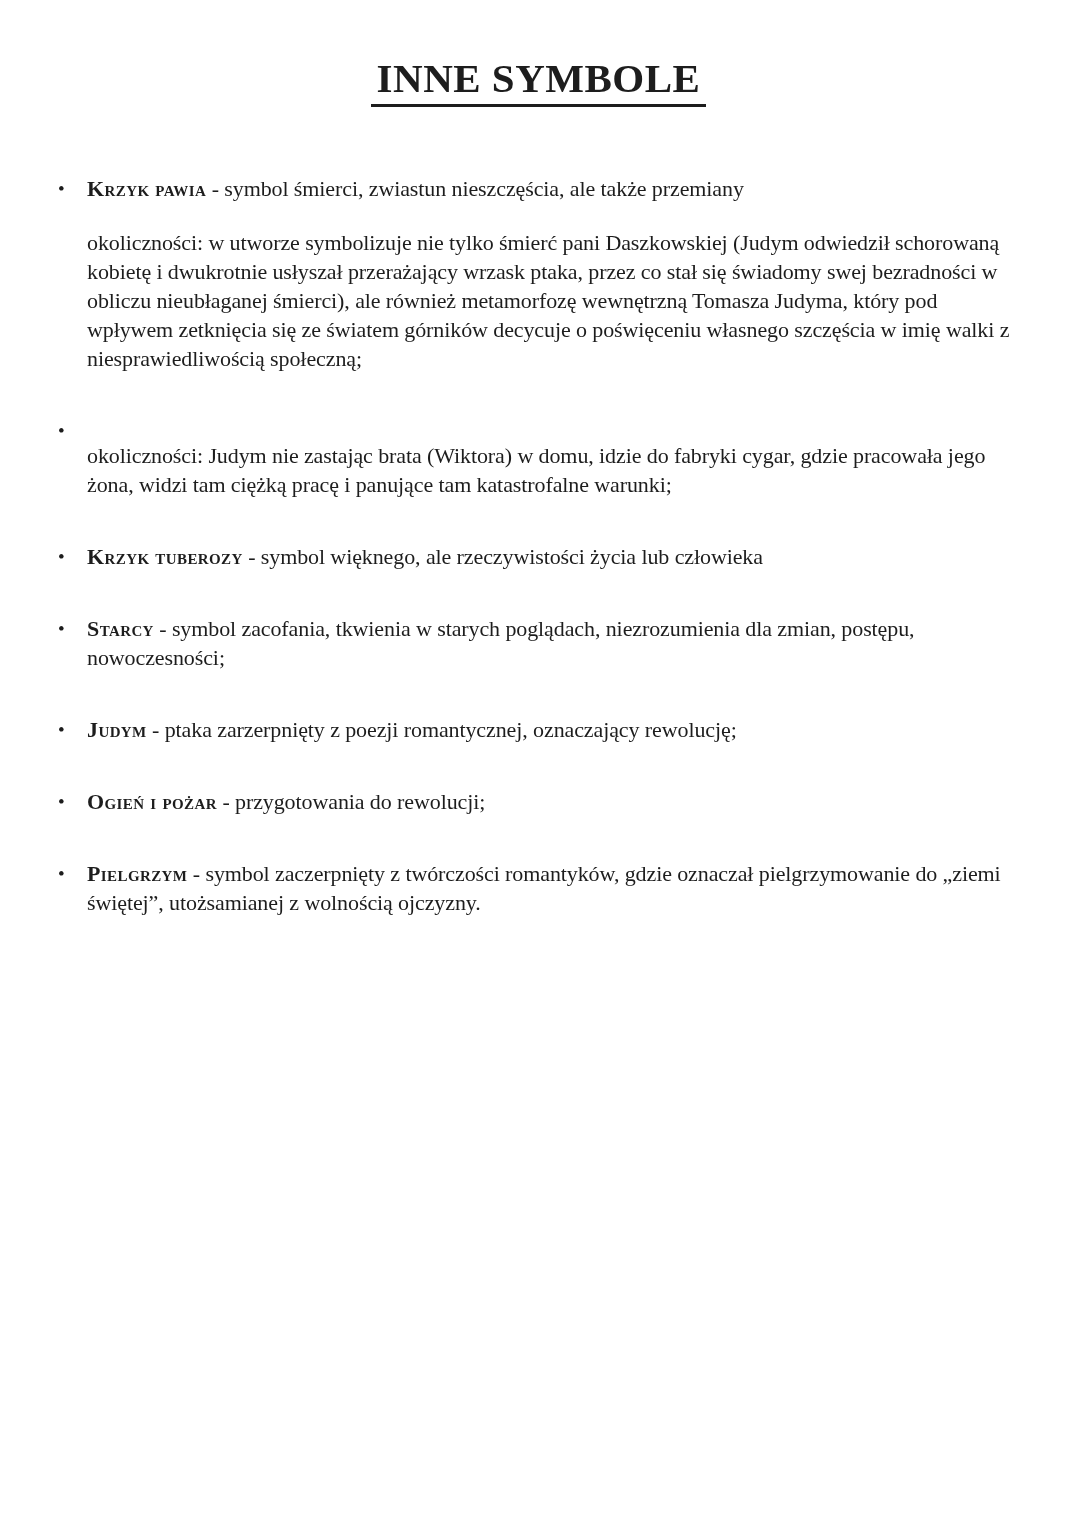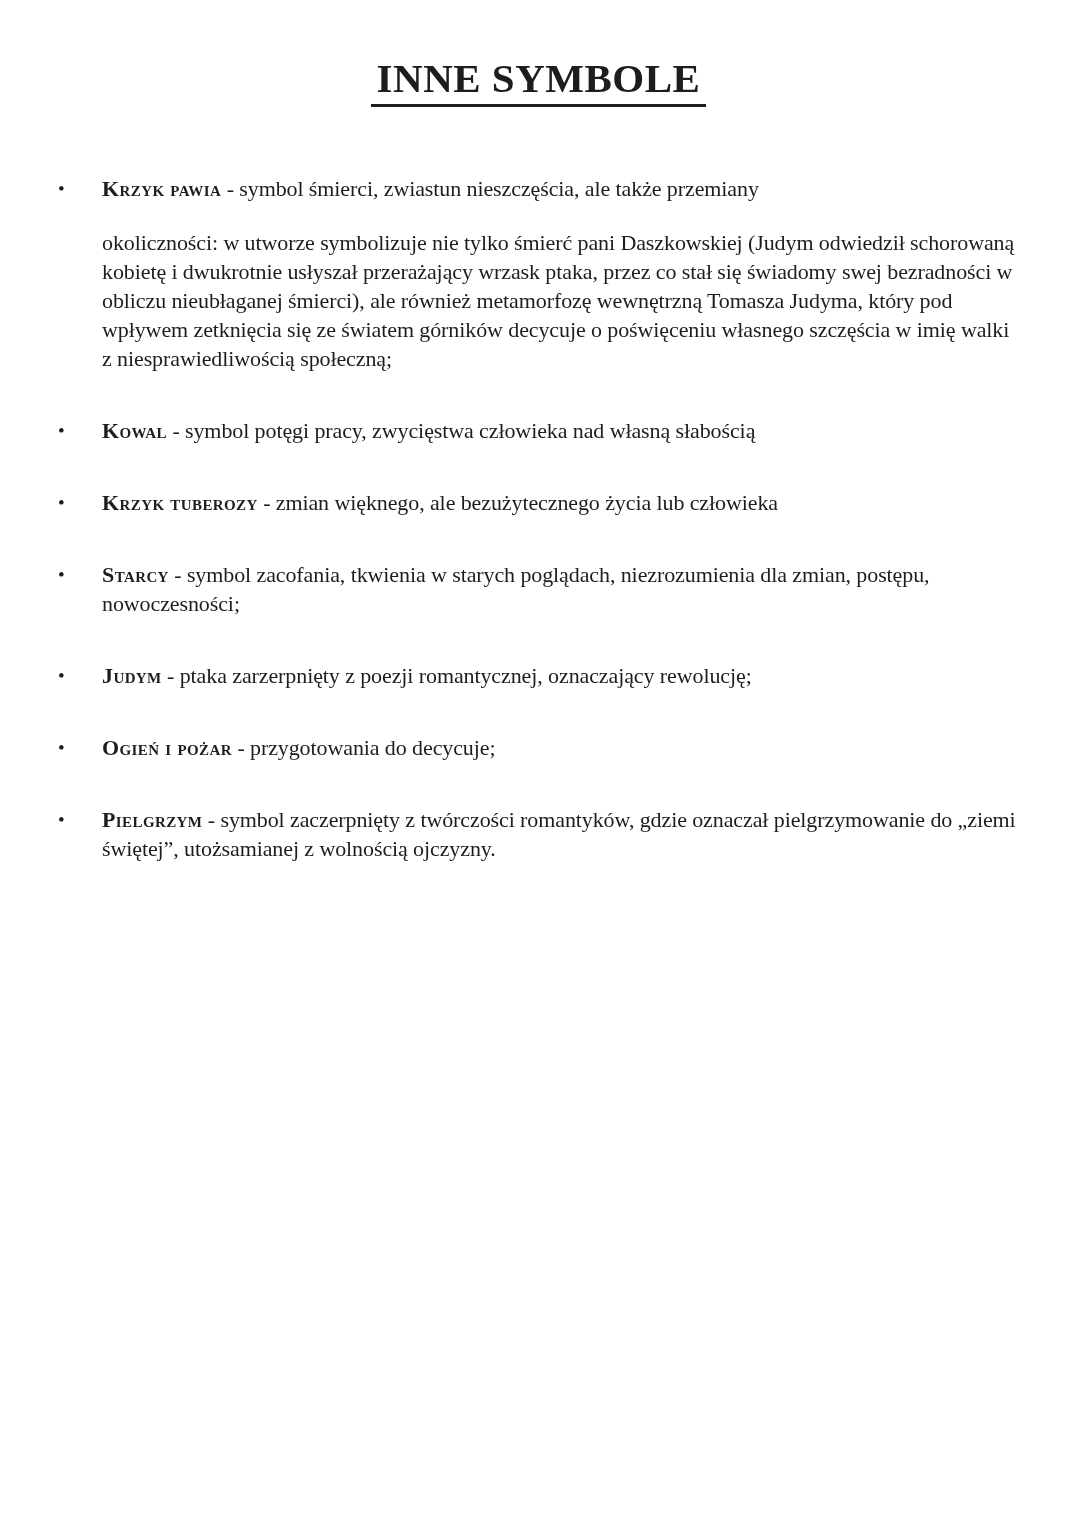--- a/index.html
+++ b/index.html
@@ -52,21 +52,20 @@
     box-sizing: border-box;
     color: #1d1d1d;
     user-select: none;
   }
   .item-body {
     flex: 1 1 auto;
     font-size: 22px;
     line-height: 29px;
     letter-spacing: -0.1px;
     max-width: 940px;
-    margin-left: 15px;
   }
   .term {
     font-weight: 700;
     font-variant: small-caps;
     letter-spacing: 0.4px;
   }
   .details {
     margin-top: 25px;
   }
 </style>
@@ -85,49 +84,49 @@
       <span class="bullet">•</span>
       <div class="item-body">
         <div><span class="term">Krzyk pawia</span> <span>- symbol śmierci, zwiastun nieszczęścia, ale także przemiany</span></div>
         <div class="details">okoliczności: w utworze symbolizuje nie tylko śmierć pani Daszkowskiej (Judym odwiedził schorowaną kobietę i dwukrotnie usłyszał przerażający wrzask ptaka, przez co stał się świadomy swej bezradności w obliczu nieubłaganej śmierci), ale również metamorfozę wewnętrzną Tomasza Judyma, który pod wpływem zetknięcia się ze światem górników decycuje o poświęceniu własnego szczęścia w imię walki z niesprawiedliwością społeczną;</div>
       </div>
     </div>
 
     <div class="item">
       <span class="bullet">•</span>
       <div class="item-body">
-        <div><span class="term">Kowal</span> <span>- symbol potęgi pracy, zwycięstwa człowieka nad własną słabością</span></div>
+        <div class="details">okoliczności: Judym nie zastając brata (Wiktora) w domu, idzie do fabryki cygar, gdzie pracowała jego żona, widzi tam ciężką pracę i panujące tam katastrofalne warunki;</div>
       </div>
     </div>
 
     <div class="item">
       <span class="bullet">•</span>
       <div class="item-body">
-        <div><span class="term">Krzyk tuberozy</span> <span>- zmian więknego, ale bezużytecznego życia lub człowieka</span></div>
+        <div><span class="term">Krzyk tuberozy</span> <span>- symbol więknego, ale rzeczywistości życia lub człowieka</span></div>
       </div>
     </div>
 
     <div class="item">
       <span class="bullet">•</span>
       <div class="item-body">
         <div><span class="term">Starcy</span> <span>- symbol zacofania, tkwienia w starych poglądach, niezrozumienia dla zmian, postępu, nowoczesności;</span></div>
       </div>
     </div>
 
     <div class="item">
       <span class="bullet">•</span>
       <div class="item-body">
         <div><span class="term">Judym</span> <span>- ptaka zarzerpnięty z poezji romantycznej, oznaczający rewolucję;</span></div>
       </div>
     </div>
 
     <div class="item">
       <span class="bullet">•</span>
       <div class="item-body">
-        <div><span class="term">Ogień i pożar</span> <span>- przygotowania do decycuje;</span></div>
+        <div><span class="term">Ogień i pożar</span> <span>- przygotowania do rewolucji;</span></div>
       </div>
     </div>
 
     <div class="item">
       <span class="bullet">•</span>
       <div class="item-body">
         <div><span class="term">Pielgrzym</span> <span>- symbol zaczerpnięty z twórczości romantyków, gdzie oznaczał pielgrzymowanie do „ziemi świętej”, utożsamianej z wolnością ojczyzny.</span></div>
       </div>
     </div>
 

